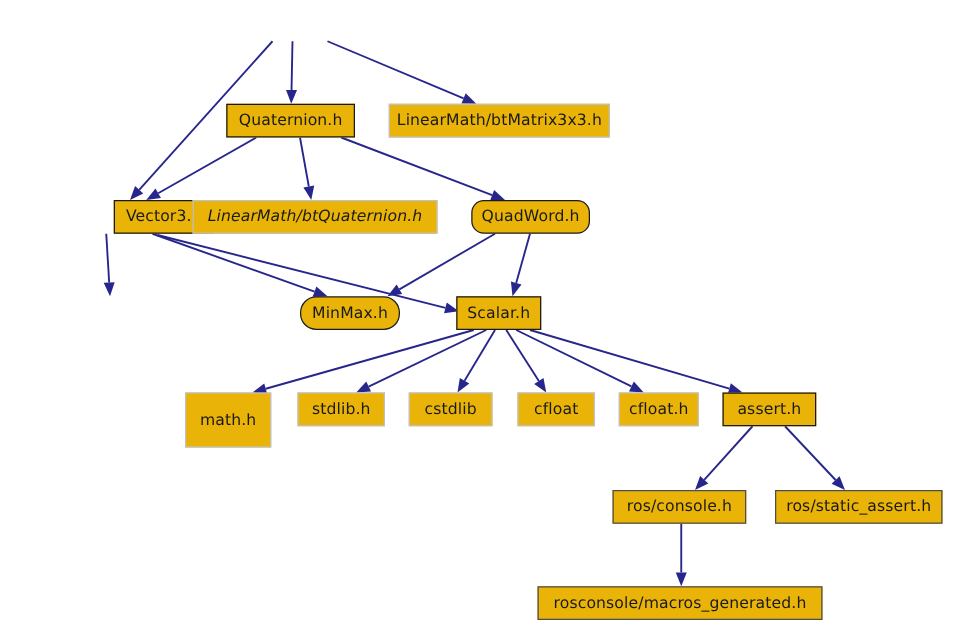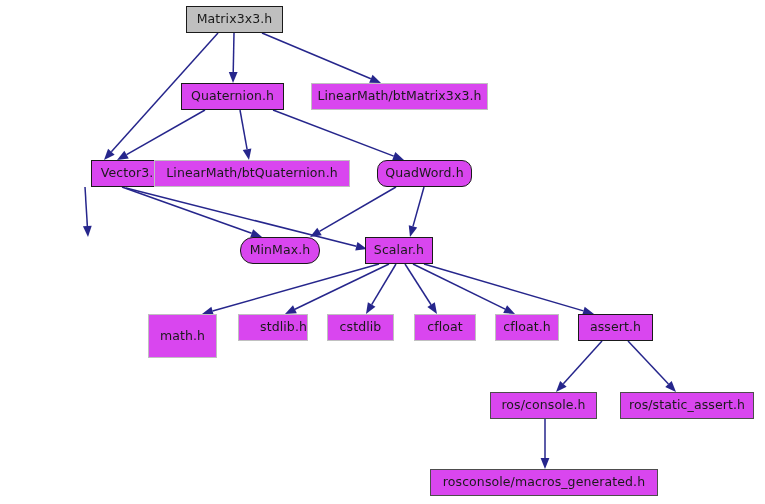--- a/index.html
+++ b/index.html
@@ -22,21 +22,21 @@
     width: 765px;
     height: 504px;
     pointer-events: none;
   }
   .node {
     position: absolute;
     box-sizing: border-box;
     display: flex;
     align-items: center;
     justify-content: center;
-    background: #d946ef;
+    background: #eab308;
     border: 1px solid #c0c0c0;
     color: #1a1a1a;
     font-size: 12.5px;
     line-height: 1;
     white-space: nowrap;
     letter-spacing: 0.1px;
     z-index: 2;
   }
   .node.internal {
     border: 1.6px solid #1a1a1a;
@@ -91,48 +91,45 @@
       <polygon points="515,314 503.18618029510185,313.1091217927454 507.05956380490454,305.20741943274794" fill="#26268c"></polygon>
       <line x1="424" y1="264" x2="583.4469794827161" y2="310.896170436093" stroke="#26268c" stroke-width="1.5"></line>
       <polygon points="594,314 582.2054476571533,315.1173786430066 584.6885113082789,306.67496222917936" fill="#26268c"></polygon>
       <line x1="602" y1="341" x2="563.3674564730537" y2="383.83173304074484" stroke="#26268c" stroke-width="1.5"></line>
       <polygon points="556,392 560.1001496893516,380.88475045152336 566.6347632567558,386.7787156299663" fill="#26268c"></polygon>
       <line x1="628" y1="341" x2="668.4609883109451" y2="383.98980008037915" stroke="#26268c" stroke-width="1.5"></line>
       <polygon points="676,392 665.2569083430968,387.0054047560011 671.6650682787935,380.9741954047572" fill="#26268c"></polygon>
       <line x1="545" y1="419" x2="545" y2="458" stroke="#26268c" stroke-width="1.5"></line>
       <polygon points="545,469 540.6,458 549.4,458" fill="#26268c"></polygon>
     </svg>
-<div class="node current" style="left: 186px; top: 6px; width: 97px; height: 27px;">
-      <span class="node-label">Matrix3x3.h</span>
-    </div>
     <div class="node internal" style="left: 181px; top: 83px; width: 103px; height: 27px;">
       <span class="node-label">Quaternion.h</span>
     </div>
     <div class="node " style="left: 311px; top: 83px; width: 177px; height: 27px;">
       <span class="node-label">LinearMath/btMatrix3x3.h</span>
     </div>
     <div class="node internal" style="left: 48px; top: 160px; width: 80px; height: 27px; margin-left: 43px;">
       <span class="node-label">Vector3.h</span>
     </div>
-    <div class="node " style="left: 154px; top: 160px; width: 196px; height: 27px;">
+    <div class="node " style="left: 154px; top: 160px; width: 196px; height: 27px; font-style: italic;">
       <span class="node-label">LinearMath/btQuaternion.h</span>
     </div>
     <div class="node internal" style="left: 377px; top: 160px; width: 95px; height: 27px; border-radius: 10px;">
       <span class="node-label">QuadWord.h</span>
     </div>
     <div class="node internal" style="left: 240px; top: 237px; width: 80px; height: 27px; border-radius: 13px;">
       <span class="node-label">MinMax.h</span>
     </div>
     <div class="node internal" style="left: 365px; top: 237px; width: 68px; height: 27px;">
       <span class="node-label">Scalar.h</span>
     </div>
     <div class="node " style="left: 148px; top: 314px; width: 69px; height: 44px;">
       <span class="node-label">math.h</span>
     </div>
-    <div class="node " style="left: 238px; top: 314px; width: 70px; height: 27px; justify-content: flex-end;">
+    <div class="node " style="left: 238px; top: 314px; width: 70px; height: 27px;">
       <span class="node-label">stdlib.h</span>
     </div>
     <div class="node " style="left: 414px; top: 314px; width: 62px; height: 27px;">
       <span class="node-label">cfloat</span>
     </div>
     <div class="node " style="left: 327px; top: 314px; width: 67px; height: 27px;">
       <span class="node-label">cstdlib</span>
     </div>
     <div class="node " style="left: 495px; top: 314px; width: 64px; height: 27px;">
       <span class="node-label">cfloat.h</span>

